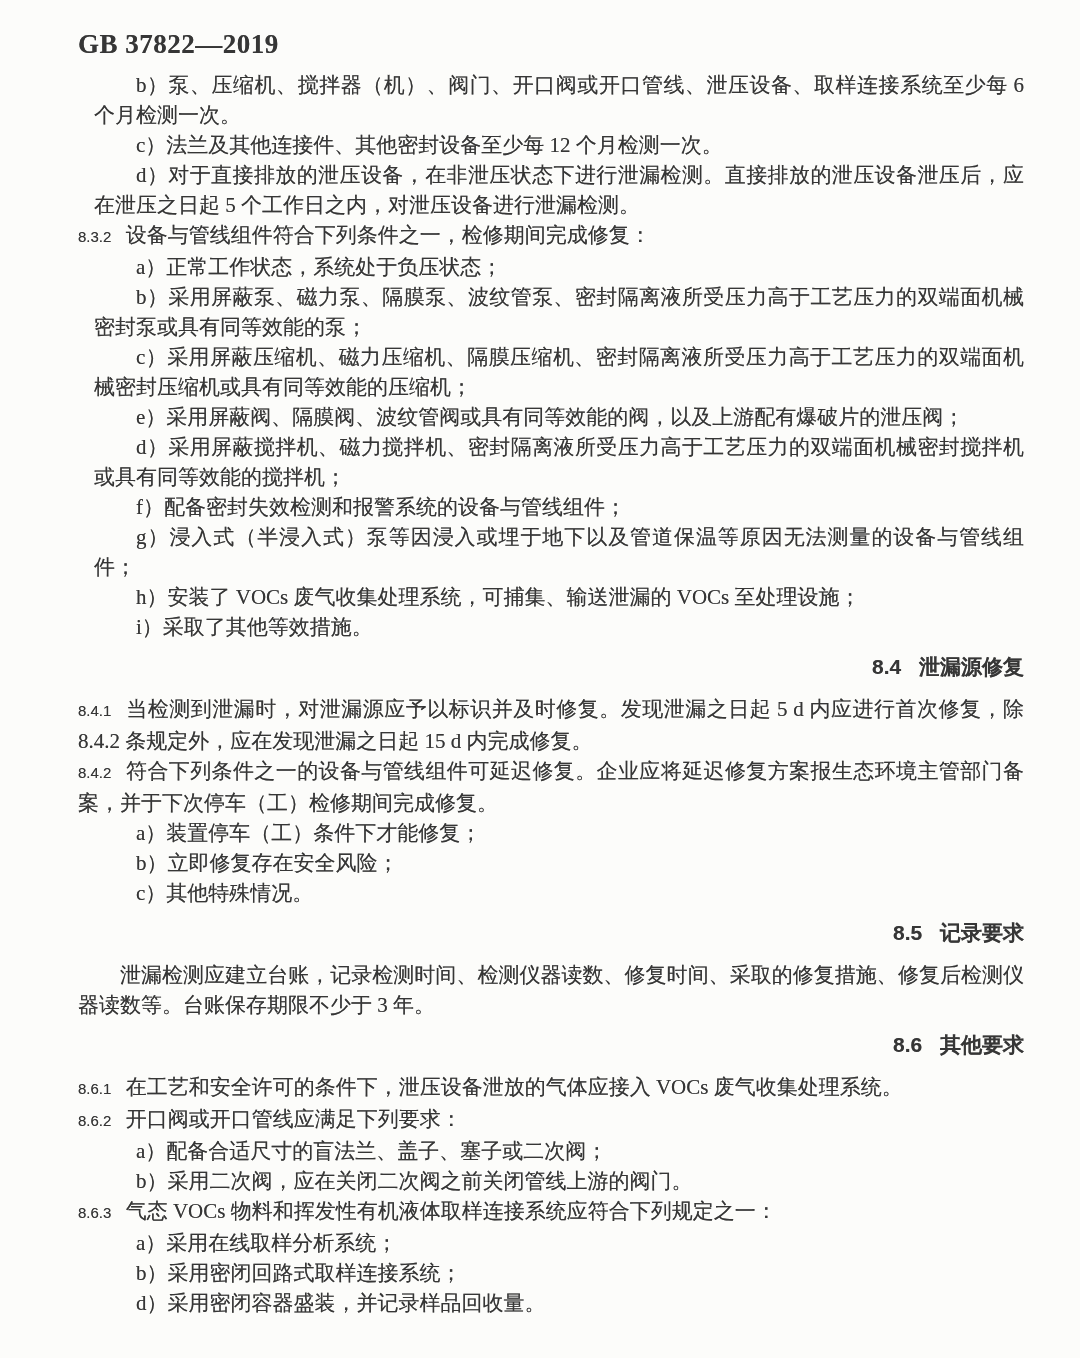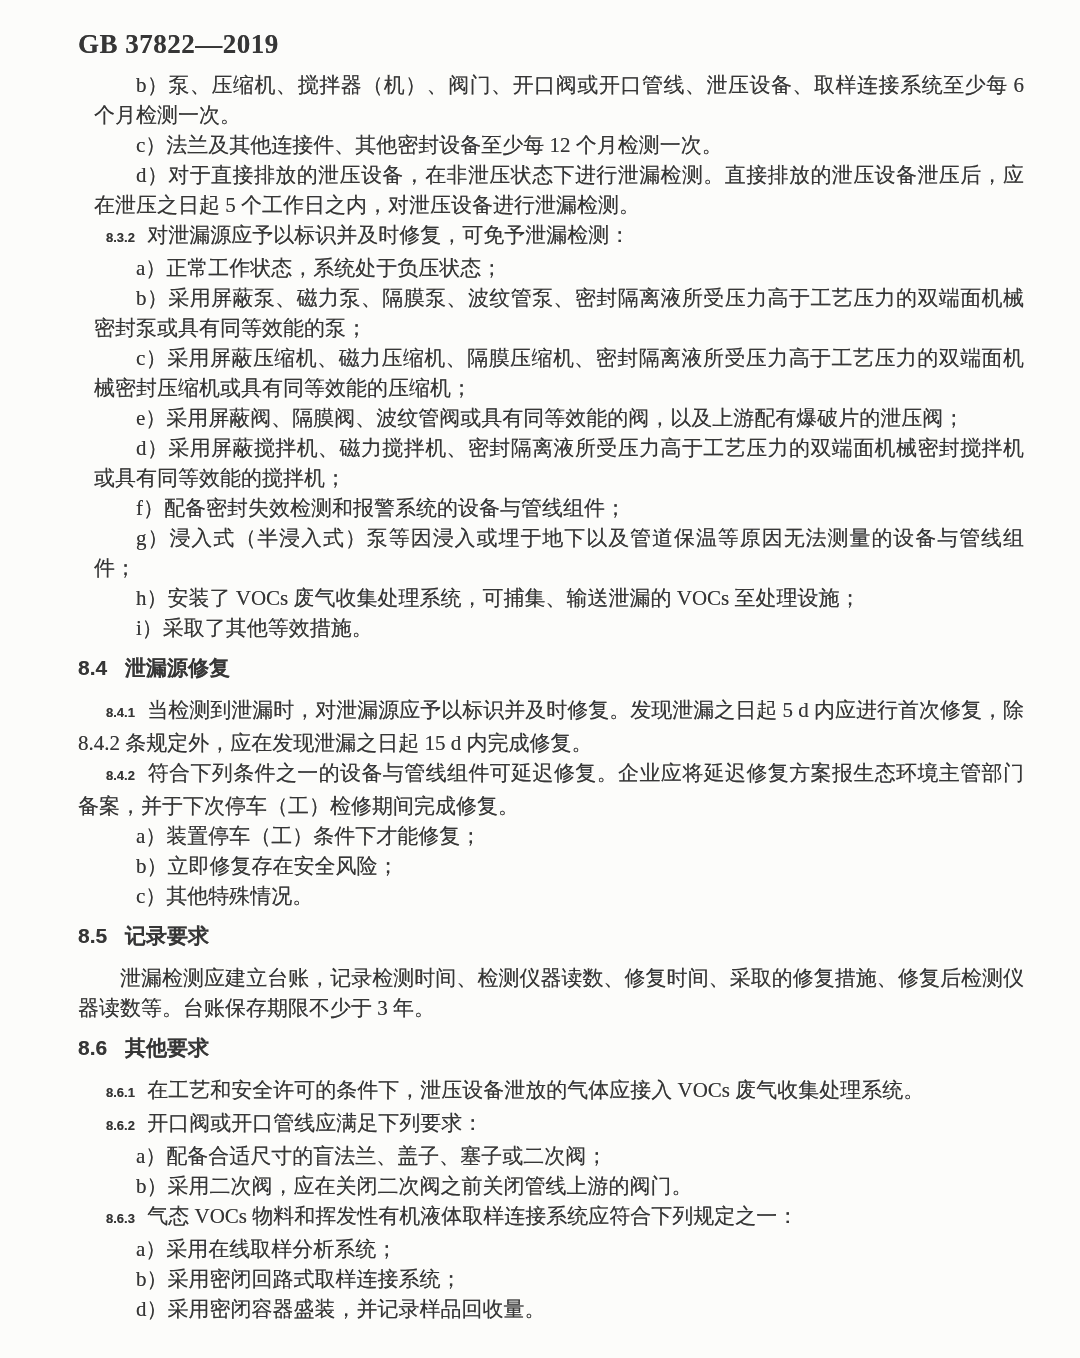--- a/index.html
+++ b/index.html
@@ -24,47 +24,46 @@
     line-height:40px;
     margin:0 0 6px 0;
     letter-spacing:.5px;
     text-align:left;
   }
   .b-item{ text-indent:2em;margin-left:16px; }
   .b-para{ text-indent:2em; }
   .b-clause{ }
   .b-clause .num{
     font-family:"Liberation Sans","DejaVu Sans",sans-serif;
-    font-weight:700;
-    font-size:13px;
+    font-weight:400;
+    font-size:15px;
     margin-right:.95em;
-    margin-left:28px;
   }
   .b-heading{
     font-family:"Liberation Sans","DejaVu Sans",sans-serif;
     font-weight:700;
     font-size:21px;
     margin:10px 0 12px 0;
-    text-align:left;
+    text-align:right;
   }
   .b-heading .num{ margin-right:.85em; }
 </style>
 </head>
 <body>
 
 <div class="doc">
 
   <div class="b-header">GB 37822—2019</div>
 
   <div class="b-item">b）泵、压缩机、搅拌器（机）、阀门、开口阀或开口管线、泄压设备、取样连接系统至少每 6 个月检测一次。</div>
   <div class="b-item">c）法兰及其他连接件、其他密封设备至少每 12 个月检测一次。</div>
   <div class="b-item">d）对于直接排放的泄压设备，在非泄压状态下进行泄漏检测。直接排放的泄压设备泄压后，应在泄压之日起 5 个工作日之内，对泄压设备进行泄漏检测。</div>
 
   <div class="b-clause">
-    <span class="num">8.3.2</span><span>对泄漏源应予以标识并及时修复，可免予泄漏检测：</span>
+    <span class="num">8.3.2</span><span>设备与管线组件符合下列条件之一，检修期间完成修复：</span>
   </div>
 
   <div class="b-item">a）正常工作状态，系统处于负压状态；</div>
   <div class="b-item">b）采用屏蔽泵、磁力泵、隔膜泵、波纹管泵、密封隔离液所受压力高于工艺压力的双端面机械密封泵或具有同等效能的泵；</div>
   <div class="b-item">c）采用屏蔽压缩机、磁力压缩机、隔膜压缩机、密封隔离液所受压力高于工艺压力的双端面机械密封压缩机或具有同等效能的压缩机；</div>
   <div class="b-item">e）采用屏蔽阀、隔膜阀、波纹管阀或具有同等效能的阀，以及上游配有爆破片的泄压阀；</div>
   <div class="b-item">d）采用屏蔽搅拌机、磁力搅拌机、密封隔离液所受压力高于工艺压力的双端面机械密封搅拌机或具有同等效能的搅拌机；</div>
   <div class="b-item">f）配备密封失效检测和报警系统的设备与管线组件；</div>
   <div class="b-item">g）浸入式（半浸入式）泵等因浸入或埋于地下以及管道保温等原因无法测量的设备与管线组件；</div>
   <div class="b-item">h）安装了 VOCs 废气收集处理系统，可捕集、输送泄漏的 VOCs 至处理设施；</div>

